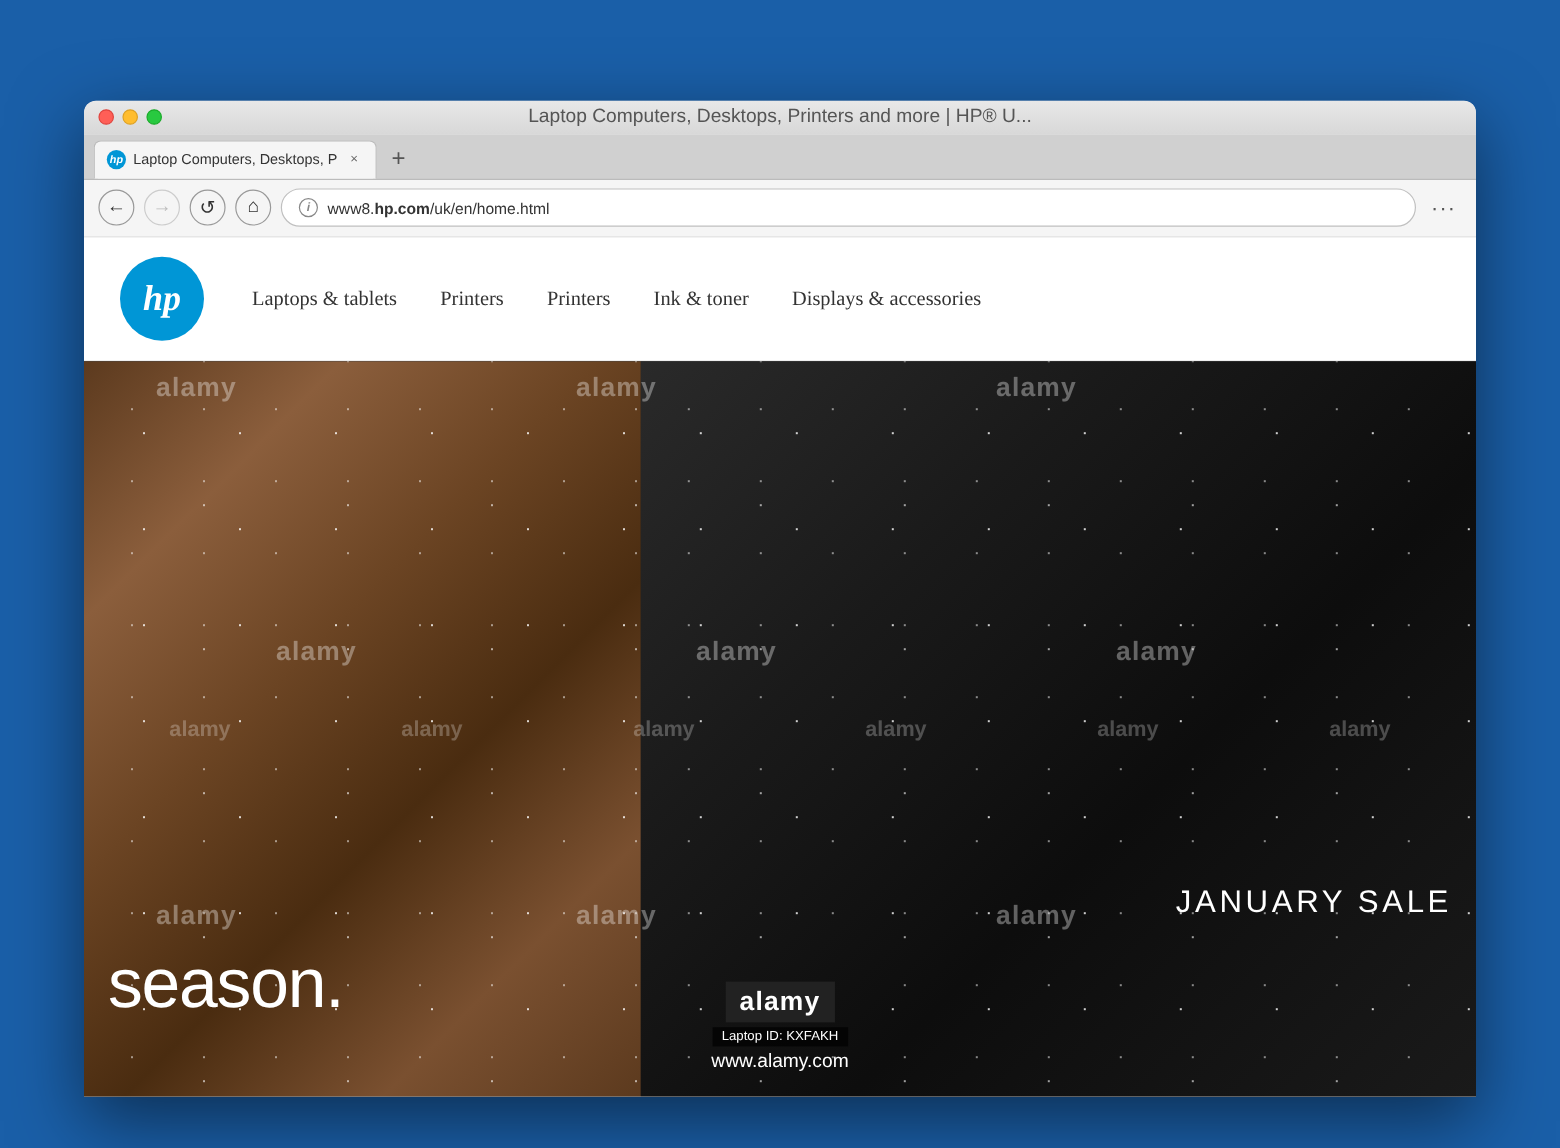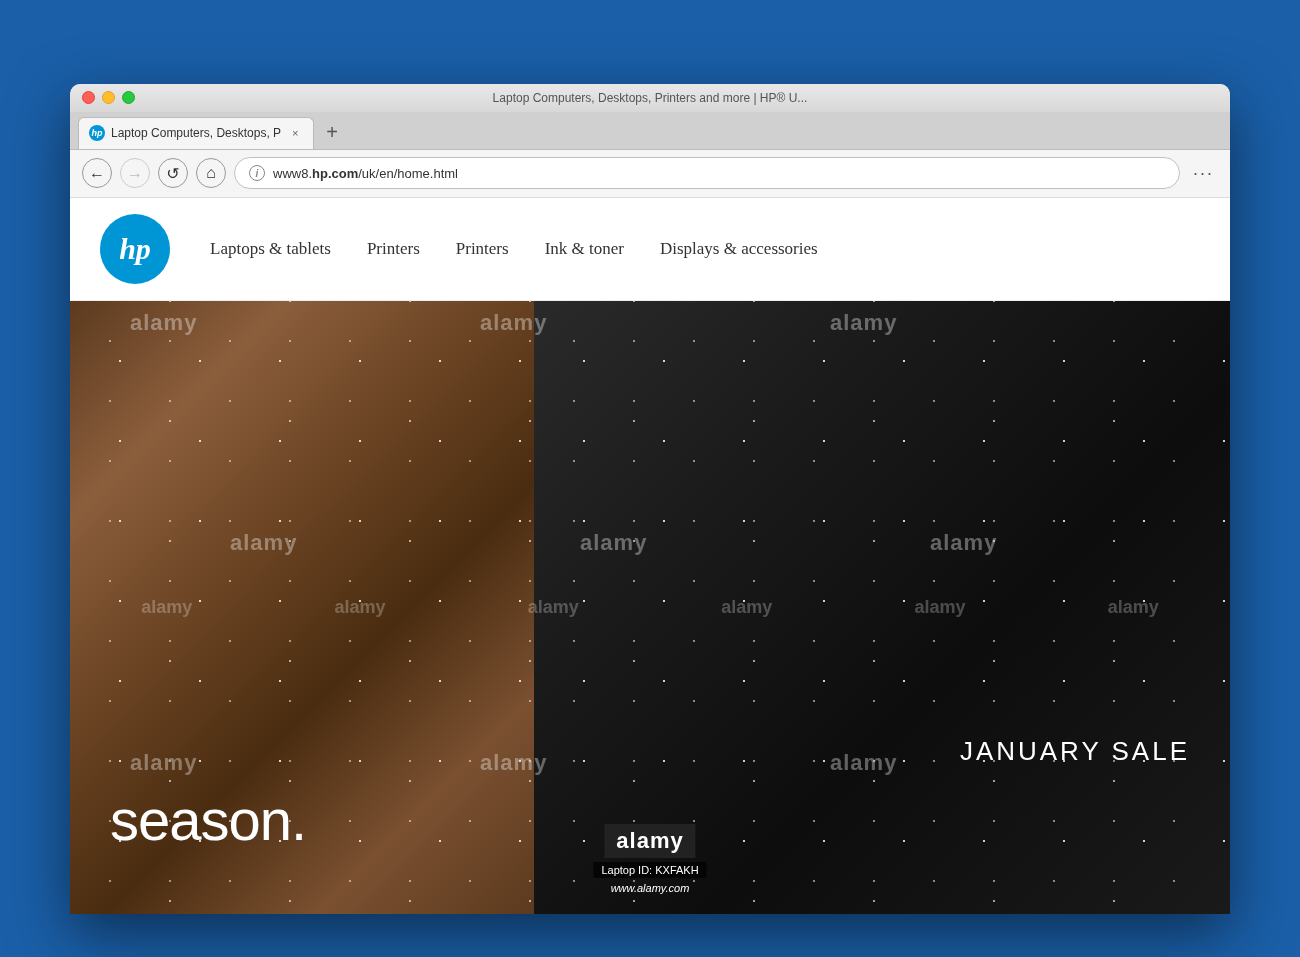--- a/index.html
+++ b/index.html
@@ -73,21 +73,21 @@
       height: 13px;
       border-radius: 50%;
     }
     .tl-red { background: #ff5f57; border: 1px solid #e0443e; }
     .tl-yellow { background: #ffbd2e; border: 1px solid #dea123; }
     .tl-green { background: #28c940; border: 1px solid #1aab29; }
 
     .title-bar-text {
       flex: 1;
       text-align: center;
-      font-size: 12px;
+      font-size: 16px;
       color: #555;
       font-weight: 500;
     }
 
     
     .tab-bar {
       background: #d0d0d0;
       height: 38px;
       display: flex;
       align-items: flex-end;
@@ -330,21 +330,21 @@
       background-size: 80px 80px, 120px 120px, 60px 60px;
       background-position: 10px 20px, 40px 60px, 70px 10px;
       pointer-events: none;
     }
 
     .hero-text {
       position: absolute;
       bottom: 60px;
       left: 0;
       right: 0;
-      padding: 0 40px;
+      padding: 0 20px;
       z-index: 10;
     }
 
     .hero-sale-tag {
       text-align: right;
       margin-bottom: 20px;
     }
 
     .hero-sale-text {
       color: white;
@@ -386,22 +386,21 @@
 
     .alamy-id {
       background: rgba(0,0,0,0.7);
       color: white;
       font-size: 11px;
       padding: 2px 8px;
     }
 
     .alamy-url {
       color: white;
-      font-size: 11px;
-      font-style: italic;
+      font-size: 16px;
     }
   </style>
 </head>
 <body>
 
 <div class="watermark wm1">alamy</div>
 <div class="watermark wm2">alamy</div>
 <div class="watermark wm3">alamy</div>
 <div class="watermark wm4">alamy</div>
 <div class="watermark wm5">alamy</div>

